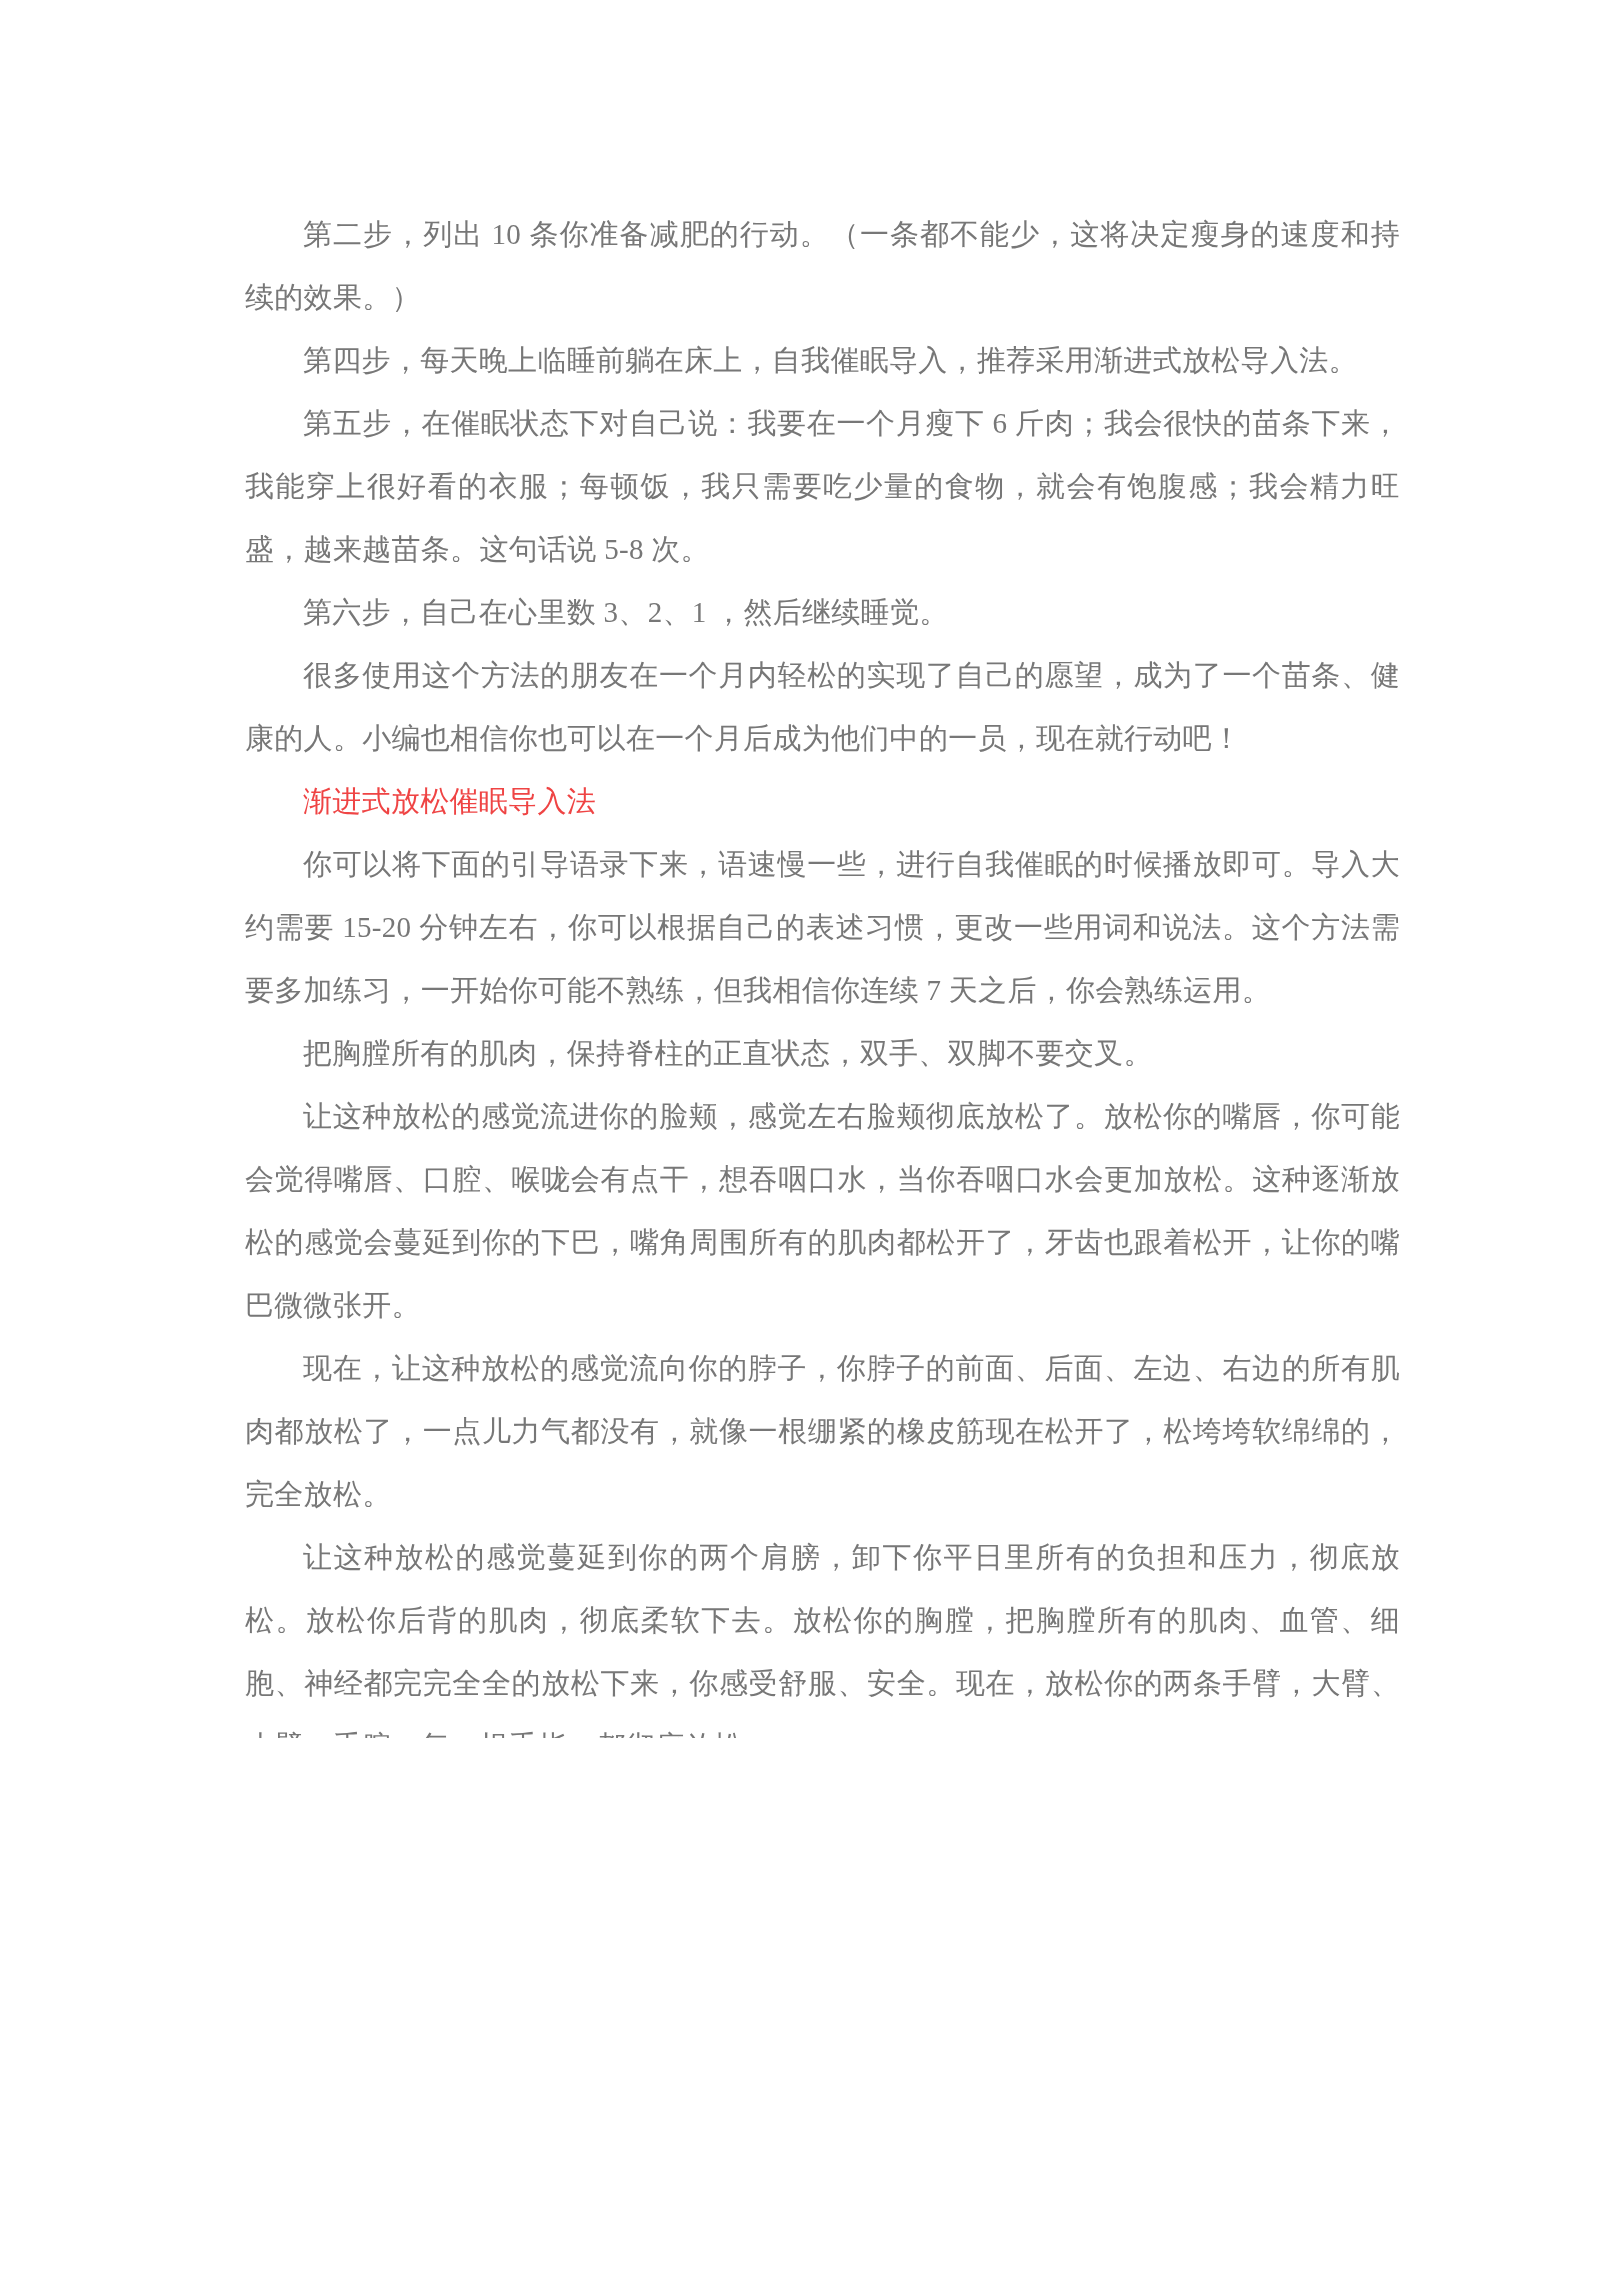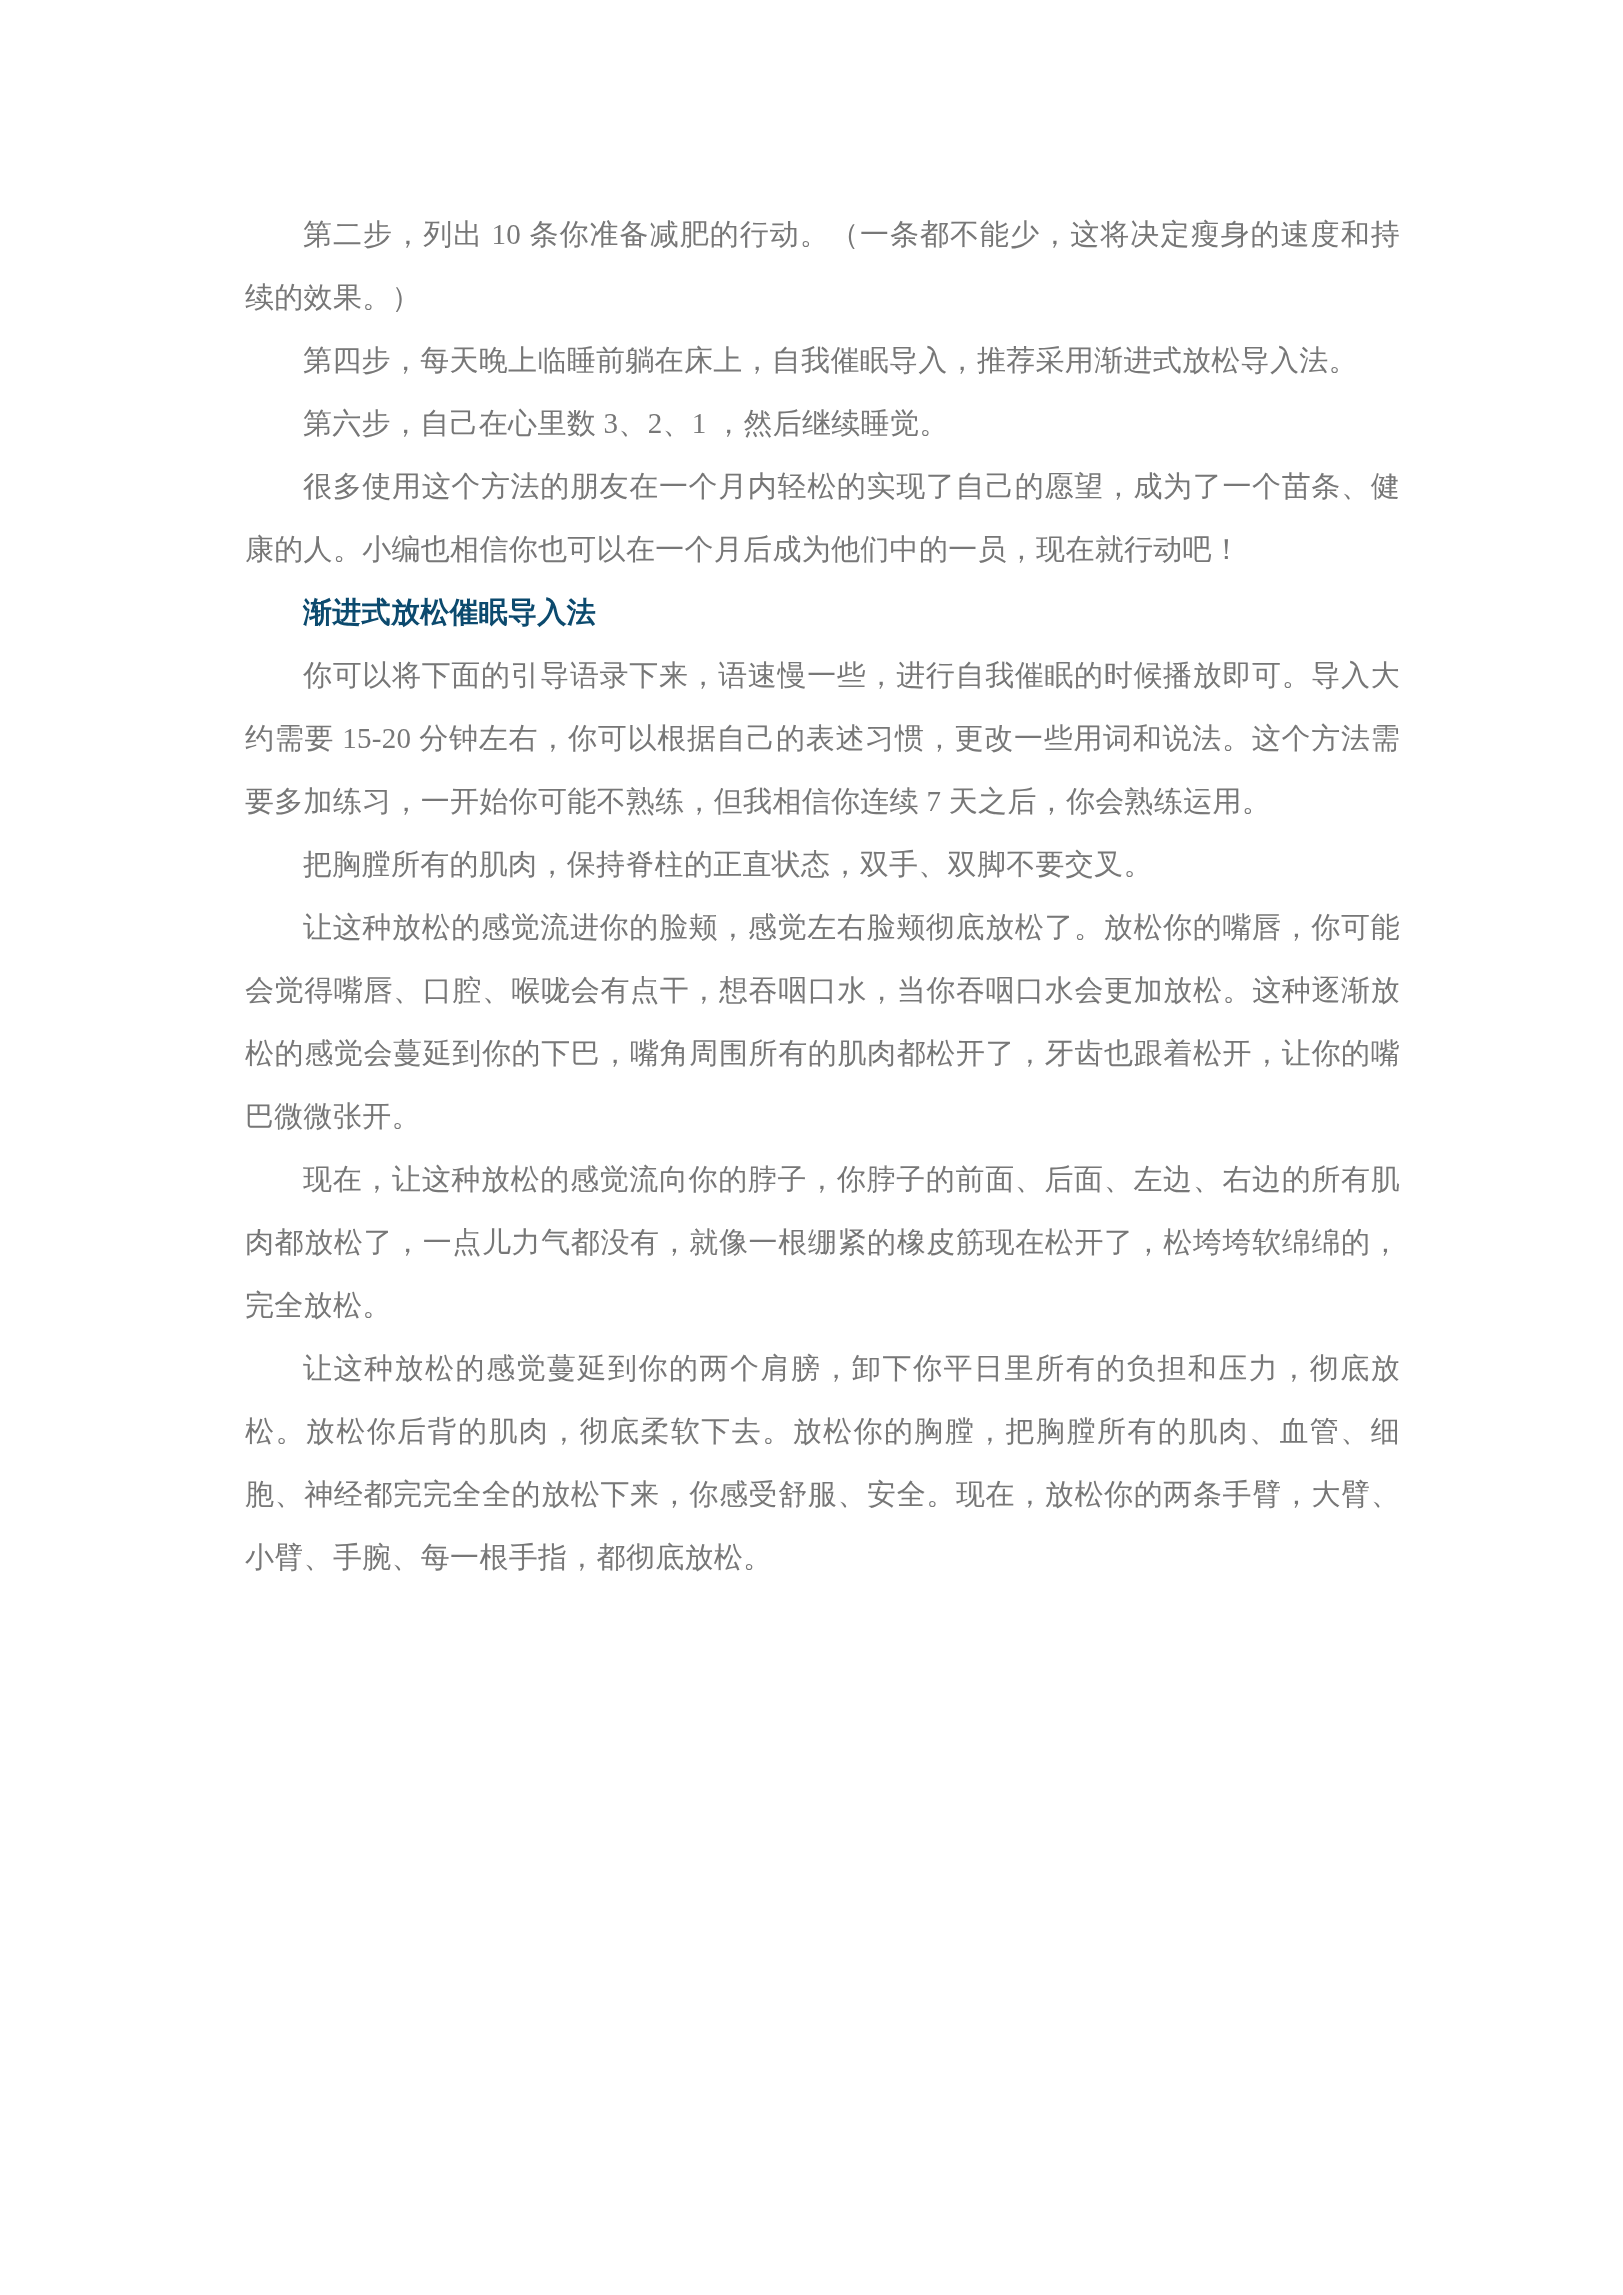--- a/index.html
+++ b/index.html
@@ -26,32 +26,33 @@
     text-align: justify;
     text-justify: inter-character;
     letter-spacing: 0.3px;
   }
   .para {
     margin: 0;
     padding: 0;
     text-indent: 2em;
   }
   .para.heading {
-    font-weight: bold;
-    color: #0c4a6e;
+    font-weight: normal;
+    color: #ef4444;
     text-align: left;
   }
 </style>
 </head>
 <body>
 
 <div class="page">
   <div class="content">
     <p class="para">第二步，列出 10 条你准备减肥的行动。（一条都不能少，这将决定瘦身的速度和持续的效果。）</p>
     <p class="para">第四步，每天晚上临睡前躺在床上，自我催眠导入，推荐采用渐进式放松导入法。</p>
+    <p class="para">第五步，在催眠状态下对自己说：我要在一个月瘦下 6 斤肉；我会很快的苗条下来，我能穿上很好看的衣服；每顿饭，我只需要吃少量的食物，就会有饱腹感；我会精力旺盛，越来越苗条。这句话说 5-8 次。</p>
     <p class="para">第六步，自己在心里数 3、2、1 ，然后继续睡觉。</p>
     <p class="para">很多使用这个方法的朋友在一个月内轻松的实现了自己的愿望，成为了一个苗条、健康的人。小编也相信你也可以在一个月后成为他们中的一员，现在就行动吧！</p>
     <p class="para heading">渐进式放松催眠导入法</p>
     <p class="para">你可以将下面的引导语录下来，语速慢一些，进行自我催眠的时候播放即可。导入大约需要 15-20 分钟左右，你可以根据自己的表述习惯，更改一些用词和说法。这个方法需要多加练习，一开始你可能不熟练，但我相信你连续 7 天之后，你会熟练运用。</p>
     <p class="para">把胸膛所有的肌肉，保持脊柱的正直状态，双手、双脚不要交叉。</p>
     <p class="para">让这种放松的感觉流进你的脸颊，感觉左右脸颊彻底放松了。放松你的嘴唇，你可能会觉得嘴唇、口腔、喉咙会有点干，想吞咽口水，当你吞咽口水会更加放松。这种逐渐放松的感觉会蔓延到你的下巴，嘴角周围所有的肌肉都松开了，牙齿也跟着松开，让你的嘴巴微微张开。</p>
     <p class="para">现在，让这种放松的感觉流向你的脖子，你脖子的前面、后面、左边、右边的所有肌肉都放松了，一点儿力气都没有，就像一根绷紧的橡皮筋现在松开了，松垮垮软绵绵的，完全放松。</p>
     <p class="para">让这种放松的感觉蔓延到你的两个肩膀，卸下你平日里所有的负担和压力，彻底放松。放松你后背的肌肉，彻底柔软下去。放松你的胸膛，把胸膛所有的肌肉、血管、细胞、神经都完完全全的放松下来，你感受舒服、安全。现在，放松你的两条手臂，大臂、小臂、手腕、每一根手指，都彻底放松。</p>
   </div>
 </div>

